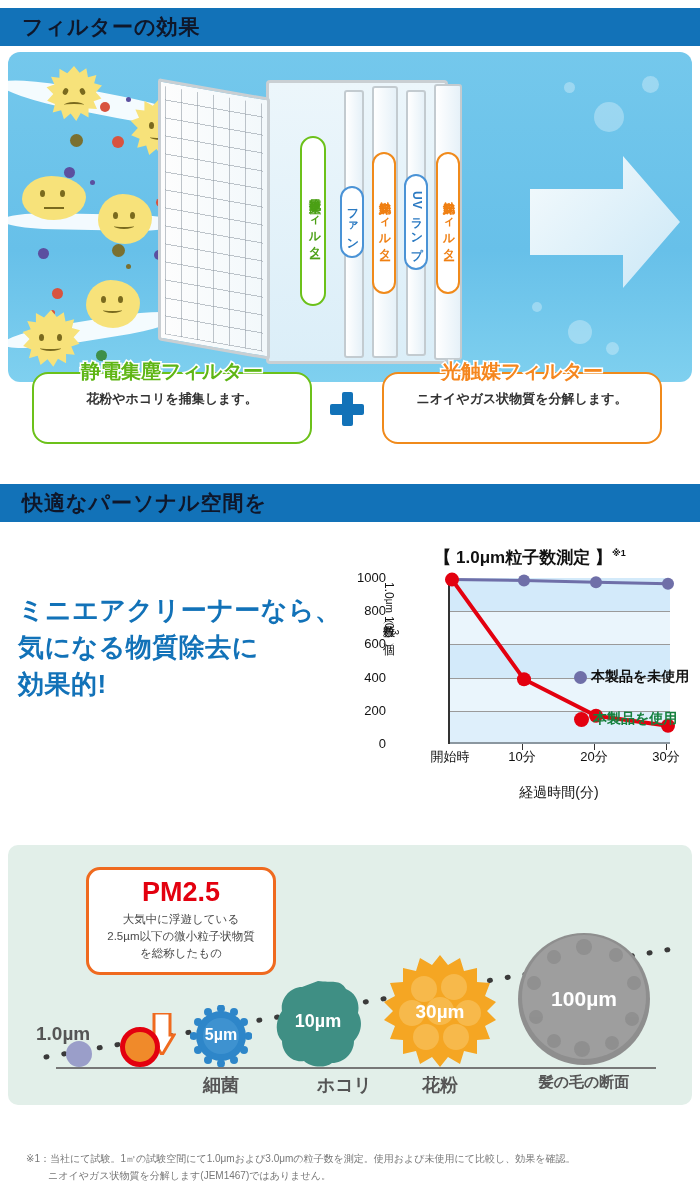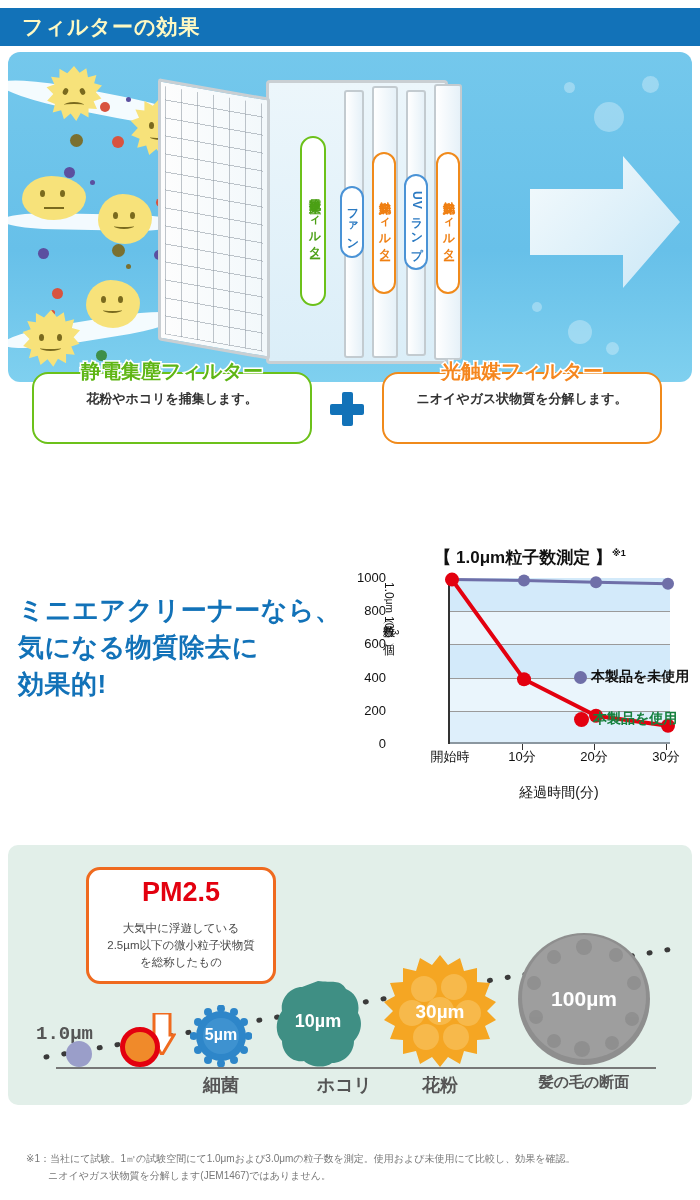--- a/index.html
+++ b/index.html
@@ -6,21 +6,21 @@
   body{
     width:700px;height:1200px;position:relative;overflow:hidden;
     font-family:"Liberation Sans","DejaVu Sans",sans-serif;
     color:#333;
   }
   .page{position:relative;width:700px;height:1200px;}
 
   
   .bar-header{
     position:absolute;left:0;width:700px;height:38px;
-    background:#1272b8;color:#fef9c3;
+    background:#1272b8;color:#0f172a;
     font-size:21px;font-weight:bold;line-height:38px;
     padding-left:22px;box-sizing:border-box;letter-spacing:1px;
   }
   .tab-header{
     position:absolute;left:0;height:36px;
     background:#01a6b6;color:#fff;
     font-size:20px;font-weight:bold;line-height:36px;
     padding:0 22px 0 22px;box-sizing:border-box;
     border-top-right-radius:16px;border-bottom-right-radius:16px;
     letter-spacing:1px;
@@ -155,39 +155,39 @@
   .panel3{
     position:absolute;left:8px;top:845px;width:684px;height:260px;
     background:#e2efe9;border-radius:10px;overflow:hidden;
   }
   .callout{
     position:absolute;left:78px;top:22px;width:190px;
     background:#fff;border:3px solid #ef6a1f;border-radius:14px;
     text-align:center;padding:8px 6px 10px;box-sizing:border-box;
   }
   .callout-title{font-size:27px;font-weight:bold;color:#e3000f;line-height:1.1;}
-  .callout-body{font-size:11.5px;color:#4a4a4a;line-height:1.5;margin-top:12px;}
+  .callout-body{font-size:11.5px;color:#4a4a4a;line-height:1.5;margin-top:3px;}
   .arrow-down{
     position:absolute;left:140px;top:168px;width:28px;height:42px;
   }
   .baseline{
     position:absolute;left:48px;top:222px;width:600px;height:2px;background:#777;
   }
   .dotline{position:absolute;left:16px;top:60px;width:660px;height:170px;}
   .p-item{position:absolute;}
   .p-label{
     position:absolute;font-size:17px;font-weight:bold;color:#fff;
     width:100%;text-align:center;
   }
   .p-name{
     position:absolute;top:228px;font-size:18px;font-weight:bold;color:#555;
     text-align:center;
   }
   .sz-label{
-    position:absolute;font-size:19px;font-weight:bold;color:#555;font-family:Liberation Mono, monospace;
+    position:absolute;font-size:19px;font-weight:bold;color:#555;
   }
   .circ{border-radius:50%;}
 
   
   .footnote{
     position:absolute;left:26px;top:1150px;width:650px;
     font-size:10px;color:#777;line-height:1.7;
   }
   .footnote .ln2{padding-left:22px;display:block;}
 </style>
@@ -297,20 +297,21 @@
   <div class="resbox green">
     <div class="res-title g">静電集塵フィルター</div>
     <div class="res-sub">花粉やホコリを捕集します。</div>
   </div>
   <div class="plus"></div>
   <div class="resbox orange">
     <div class="res-title o">光触媒フィルター</div>
     <div class="res-sub">ニオイやガス状物質を分解します。</div>
   </div>
 
+  <div class="bar-header" style="top:484px;">快適なパーソナル空間を</div>
 
   <div class="headline">
     <div>ミニエアクリーナーなら、</div>
     <div>気になる物質除去に</div>
     <div>効果的!</div>
   </div>
 
   <div class="chart-wrap">
     <div class="chart-title">
       <span>【 1.0μm粒子数測定 】</span><sup>※1</sup>

